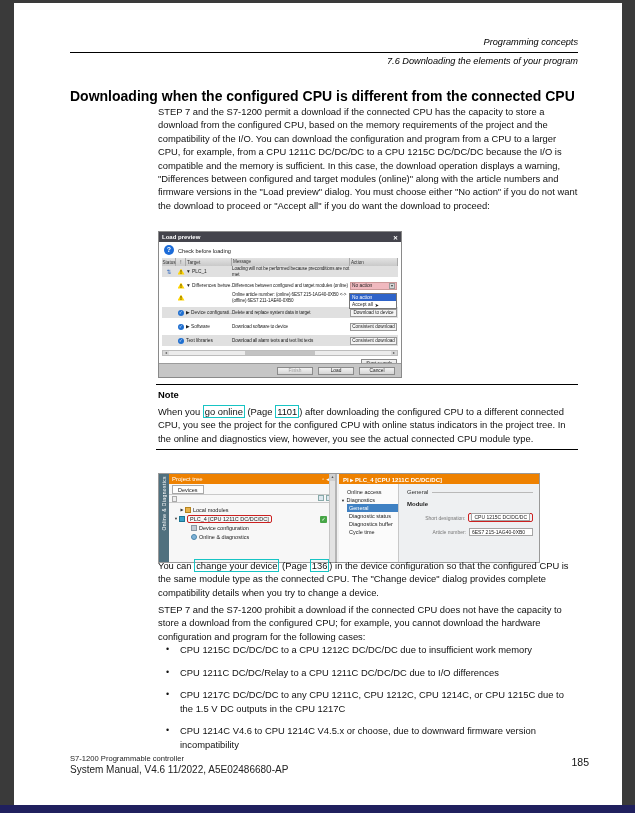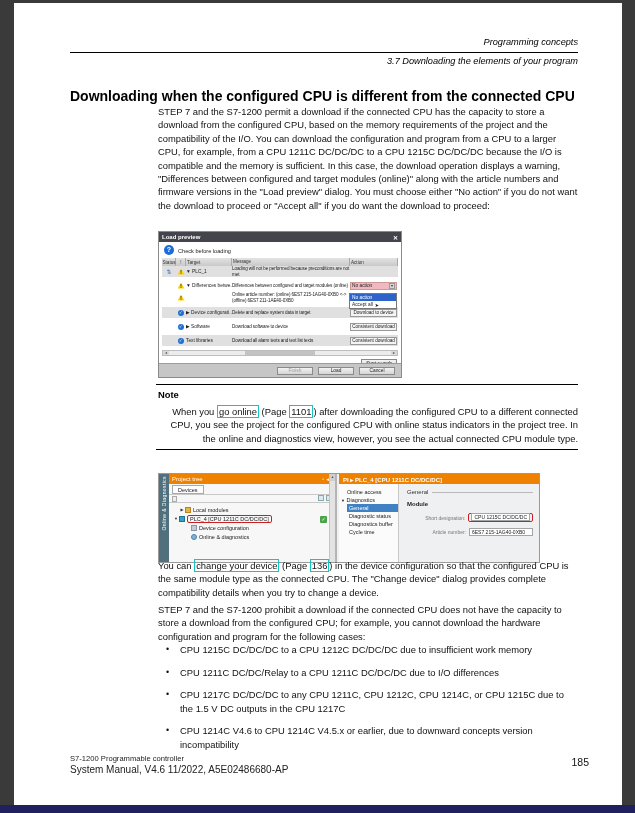--- a/index.html
+++ b/index.html
@@ -11,21 +11,21 @@
   .abs{position:absolute;}
   .hdr-chapter{top:34px;right:44px;font-size:9.2px;font-style:italic;color:#000;}
   .hdr-rule{top:49px;left:56px;right:44px;height:1.4px;background:#000;}
   .hdr-section{top:53px;right:44px;font-size:9.2px;font-style:italic;color:#000;}
   .doc-title{top:85px;left:56px;right:44px;font-size:14px;font-weight:bold;color:#000;}
   .para{font-size:9.4px;line-height:13.4px;color:#111;left:144px;right:44px;}
   .p1{top:102px;}
   .plink{border:1px solid #17c4c4;padding:0 1px;}
   .note-rule-top{top:381px;left:142px;right:44px;height:1px;background:#000;}
   .note-title{top:386px;left:144px;font-size:9.4px;font-weight:bold;color:#000;text-align:right;}
-  .note-body{top:402px;text-align:right;}
+  .note-body{top:402px;}
   .note-rule-bot{top:446px;left:142px;right:44px;height:1px;background:#000;}
   .p2{top:556px;}
   .p3{top:600px;}
   .bullets{top:640px;left:152px;right:44px;font-size:9.4px;line-height:13.2px;color:#111;}
   .bullets .li{display:flex;margin-bottom:9.5px;}
   .bullets .dot{width:14px;flex:0 0 14px;font-size:9px;}
   .footer-l1{top:751px;left:56px;font-size:7.6px;color:#222;}
   .footer-l2{top:761px;left:56px;font-size:10px;color:#222;}
   .footer-page{top:753px;right:33px;font-size:10.5px;color:#111;}
 
@@ -102,21 +102,21 @@
   .t-field .lbl{width:62px;text-align:right;color:#777;font-size:5px;padding-right:3px;white-space:nowrap;overflow:hidden;}
   .t-field .val{border:1px solid #a5a5a5;background:#fff;font-size:5px;height:8px;line-height:7px;padding:0 2px;width:64px;white-space:nowrap;overflow:hidden;}
 </style>
 </head>
 <body>
 
 <div class="page">
 
   <div class="abs hdr-chapter">Programming concepts</div>
   <div class="abs hdr-rule"></div>
-  <div class="abs hdr-section">3.7 Downloading the elements of your program</div>
+  <div class="abs hdr-section">7.6 Downloading the elements of your program</div>
 
   <div class="abs doc-title">Downloading when the configured CPU is different from the connected CPU</div>
   <div class="abs para p1">STEP 7 and the S7-1200 permit a download if the connected CPU has the capacity to store a download from the configured CPU, based on the memory requirements of the project and the compatibility of the I/O. You can download the configuration and program from a CPU to a larger CPU, for example, from a CPU 1211C DC/DC/DC to a CPU 1215C DC/DC/DC because the I/O is compatible and the memory is sufficient. In this case, the download operation displays a warning, "Differences between configured and target modules (online)" along with the article numbers and firmware versions in the "Load preview" dialog. You must choose either "No action" if you do not want the download to proceed or "Accept all" if you do want the download to proceed:</div>
 
   <div class="abs dlg">
     <div class="dlg-title">
       <span>Load preview</span>
       <span>✕</span>
     </div>
     <div class="dlg-help">?</div>
@@ -317,21 +317,21 @@
     <div class="li">
         <span class="dot">•</span>
         <span>CPU 1211C DC/DC/Relay to a CPU 1211C DC/DC/DC due to I/O differences</span>
       </div>
     <div class="li">
         <span class="dot">•</span>
         <span>CPU 1217C DC/DC/DC to any CPU 1211C, CPU 1212C, CPU 1214C, or CPU 1215C due to the 1.5 V DC outputs in the CPU 1217C</span>
       </div>
     <div class="li">
         <span class="dot">•</span>
-        <span>CPU 1214C V4.6 to CPU 1214C V4.5.x or earlier, due to downward concepts version incompatibility</span>
+        <span>CPU 1214C V4.6 to CPU 1214C V4.5.x or choose, due to downward firmware version incompatibility</span>
       </div>
   </div>
 
   <div class="abs footer-l1">S7-1200 Programmable controller</div>
   <div class="abs footer-l2">System Manual, V4.6 11/2022, A5E02486680-AP</div>
   <div class="abs footer-page">185</div>
 
 </div>
 
 <div class="bottombar"></div>

